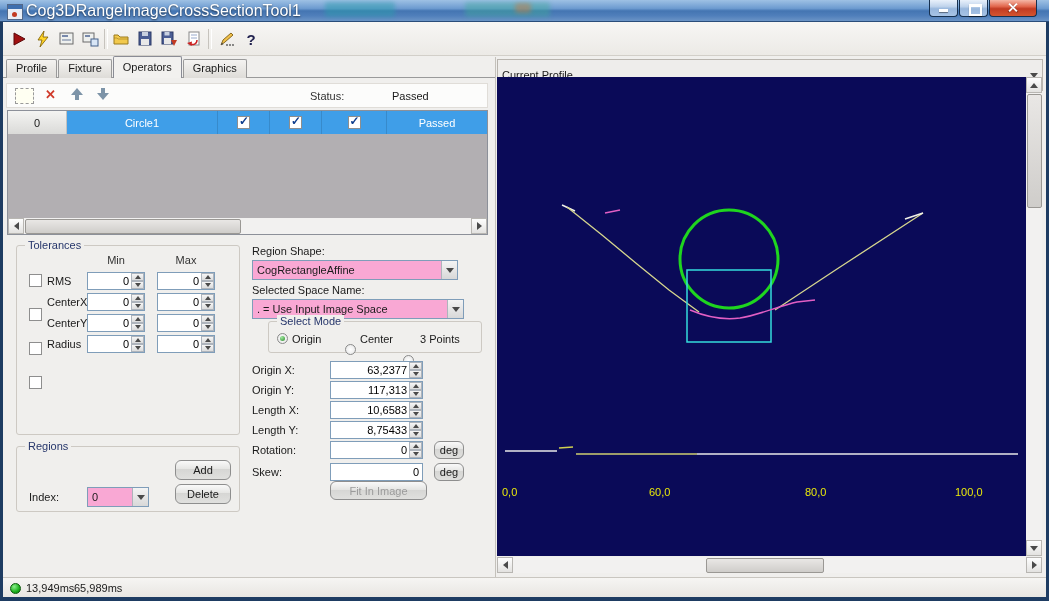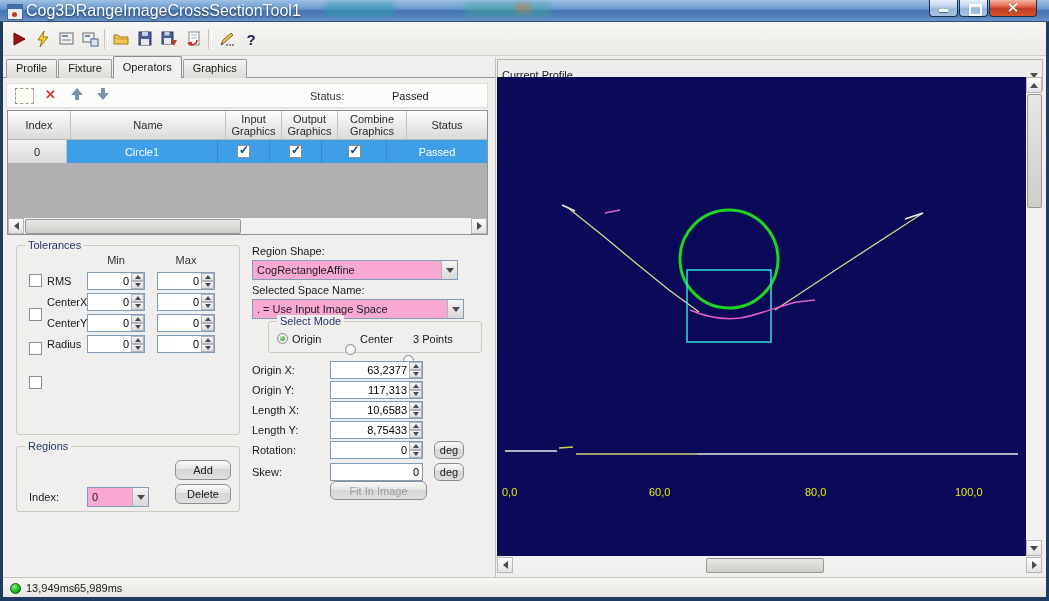--- a/index.html
+++ b/index.html
@@ -222,40 +222,20 @@
     </div>
     <div class="mv-arrow" style="left:90px;top:4px;">
       <div class="mv-stem"></div>
         <div class="mv-tri-dn"></div>
     </div>
     <span class="lbl" style="left:303px;top:6px;color:#333;">Status:</span>
     <span class="lbl" style="left:385px;top:6px;">Passed</span>
   </div>
 
   <div class="grid abs">
-    <div class="g-head">
-      <div class="g-hcell" style="width:58px;">
-          <span>Index</span>
-        </div>
-      <div class="g-hcell" style="width:150px;">
-          <span>Name</span>
-        </div>
-      <div class="g-hcell" style="width:51px;">
-          <span>Input Graphics</span>
-        </div>
-      <div class="g-hcell" style="width:51px;">
-          <span>Output Graphics</span>
-        </div>
-      <div class="g-hcell" style="width:64px;">
-          <span>Combine Graphics</span>
-        </div>
-      <div class="g-hcell" style="flex:1;border-right:none;">
-          <span>Status</span>
-        </div>
-    </div>
     <div class="g-row">
       <div class="g-icell" style="width:58px;">
           <span>0</span>
         </div>
       <div class="g-cell" style="width:150px;">
           <span>Circle1</span>
         </div>
       <div class="g-cell" style="width:51px;">
           <div class="cb checked"></div>
         </div>
@@ -422,21 +402,21 @@
       </div>
   </div>
 
   <div class="group abs" style="left:252px;top:321px;width:214px;height:32px;margin-left:16px;">
     <span class="group-title">Select Mode</span>
     <div class="radio sel abs" style="left:8px;top:11px;"></div>
     <span class="lbl" style="left:23px;top:11px;">Origin</span>
     <div class="radio abs" style="left:76px;top:11px;"></div>
     <span class="lbl" style="left:91px;top:11px;">Center</span>
     <div class="radio abs" style="left:134px;top:11px;"></div>
-    <span class="lbl" style="left:144px;top:11px;">3 Points</span>
+    <span class="lbl" style="left:151px;top:11px;">3 Points</span>
   </div>
 
   <span class="lbl" style="left:252px;top:364px;">Origin X:</span>
   <div class="spin abs" style="left:330px;top:361px;width:93px;">
     <input class="spin-val" value="63,2377" style="">
     <div class="spin-btns">
         <div class="sb">
           <i class="tri tri-up"></i>
         </div>
         <div class="sb">

